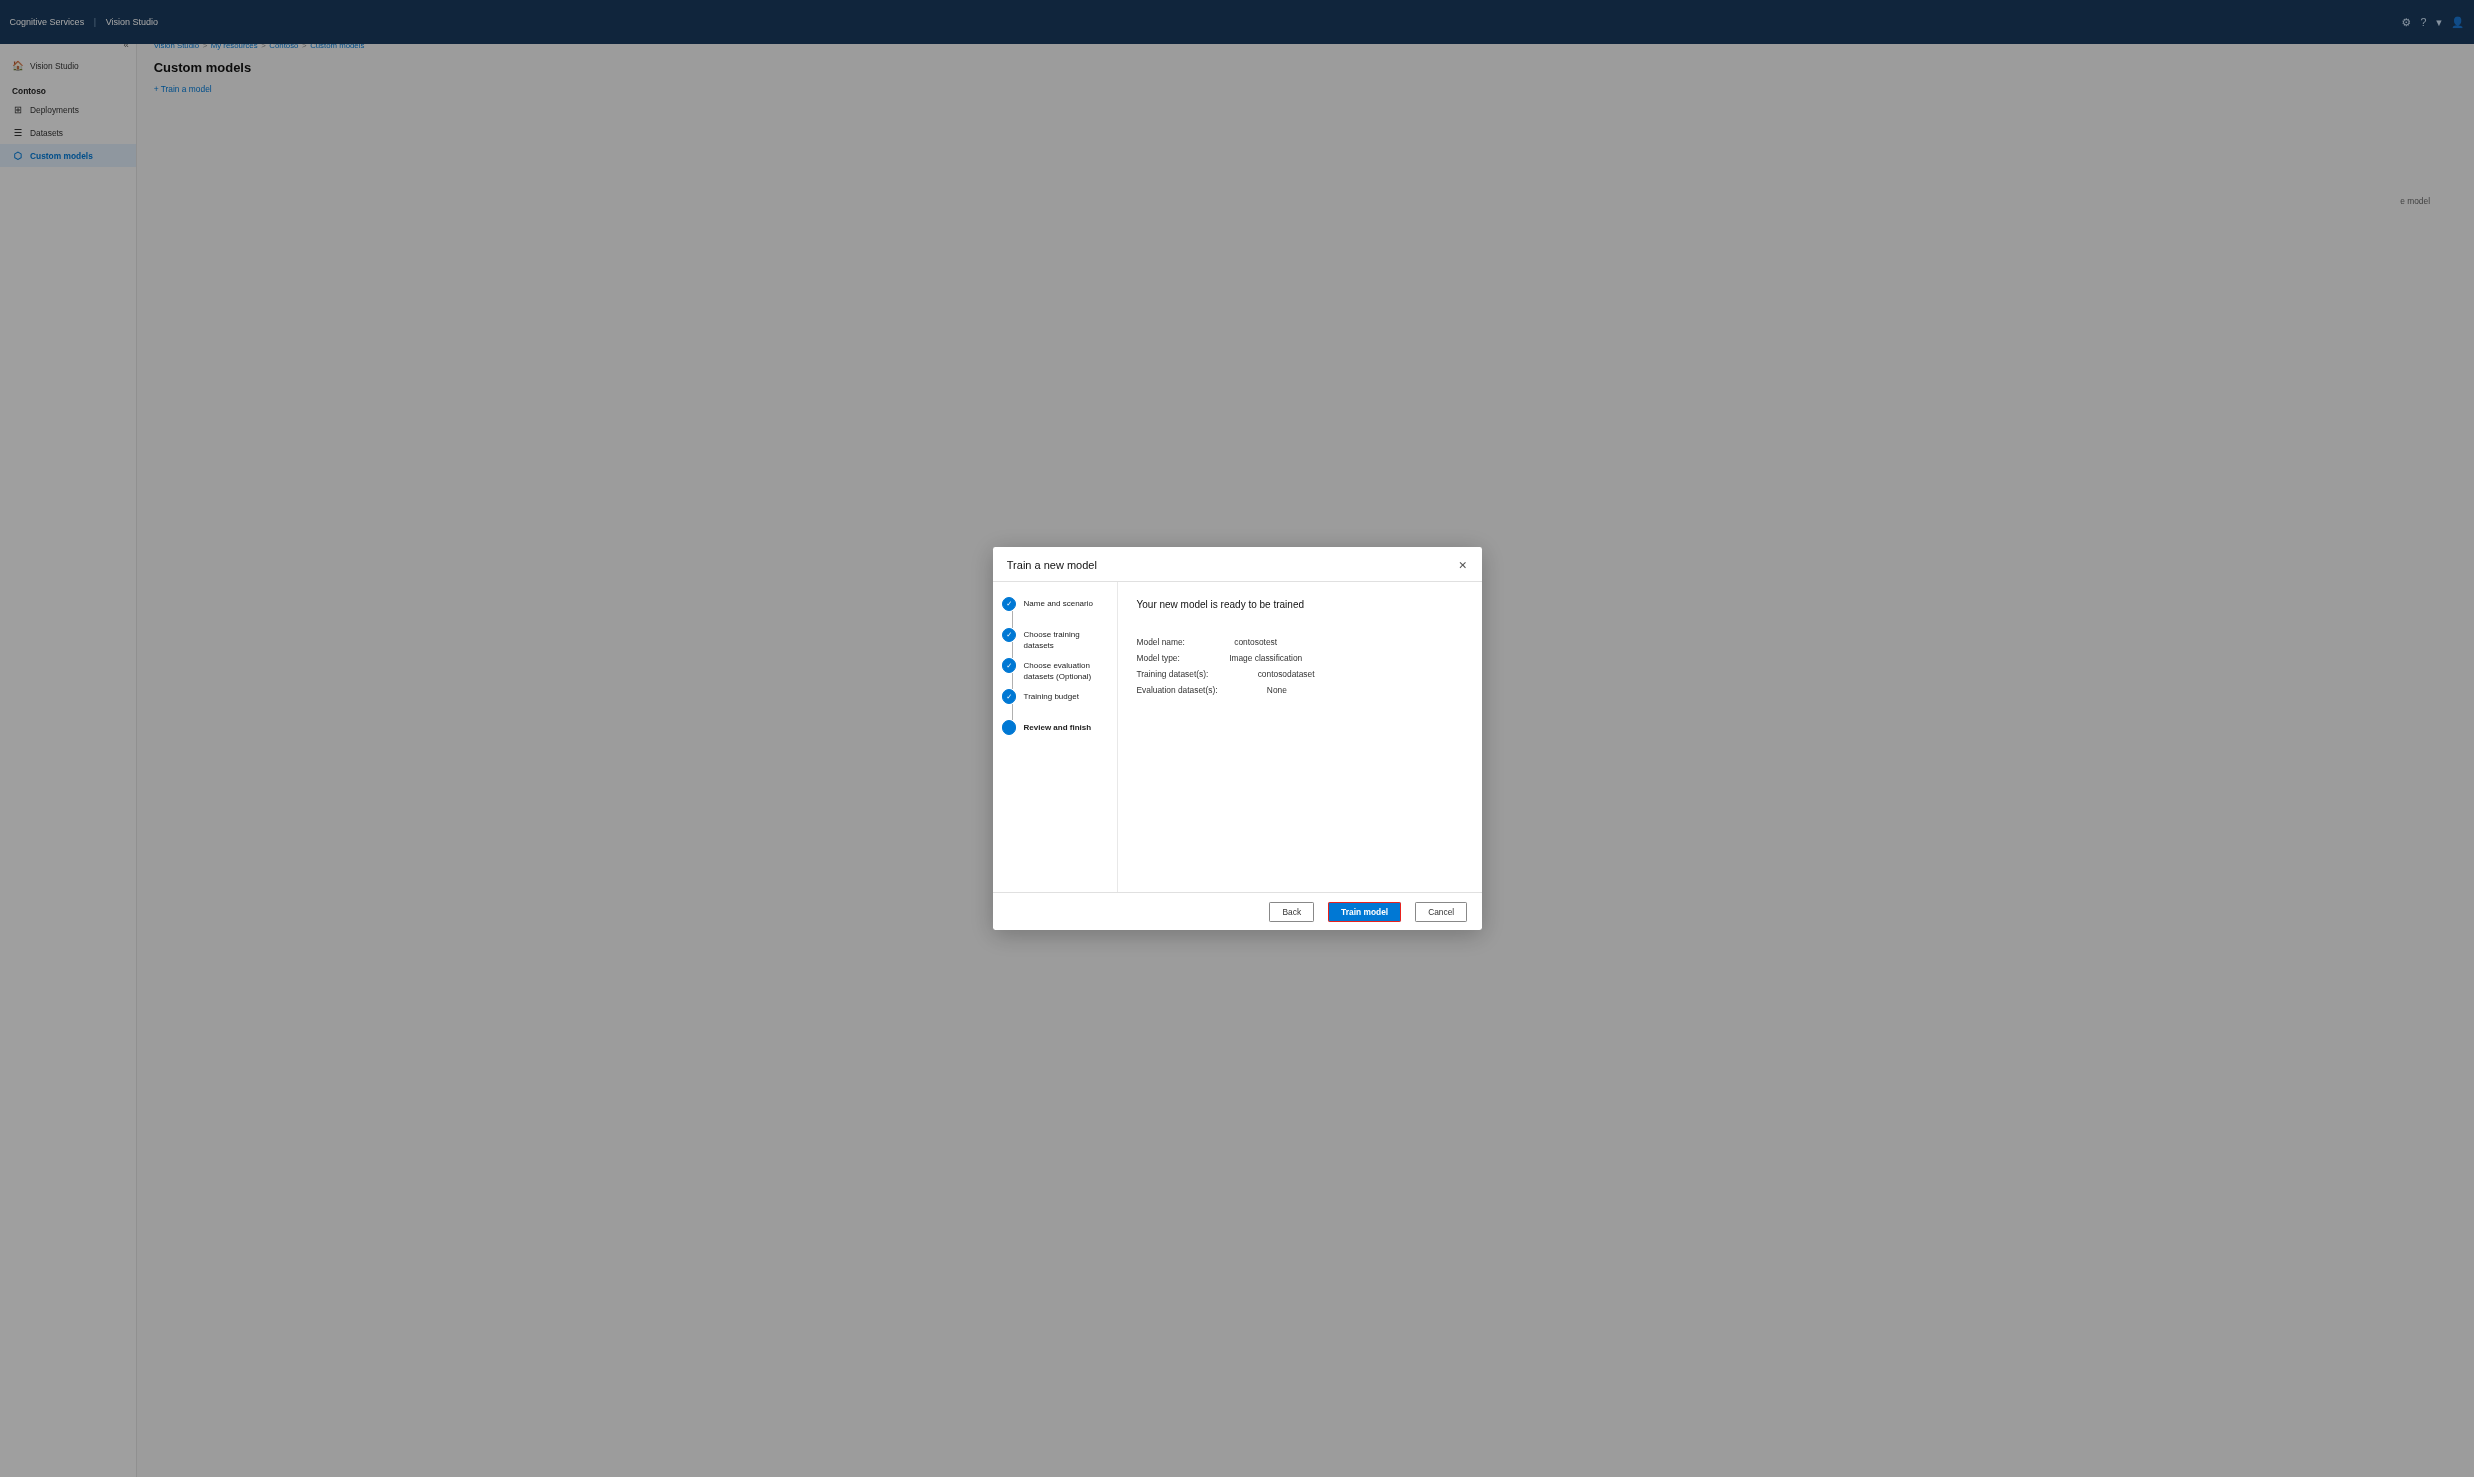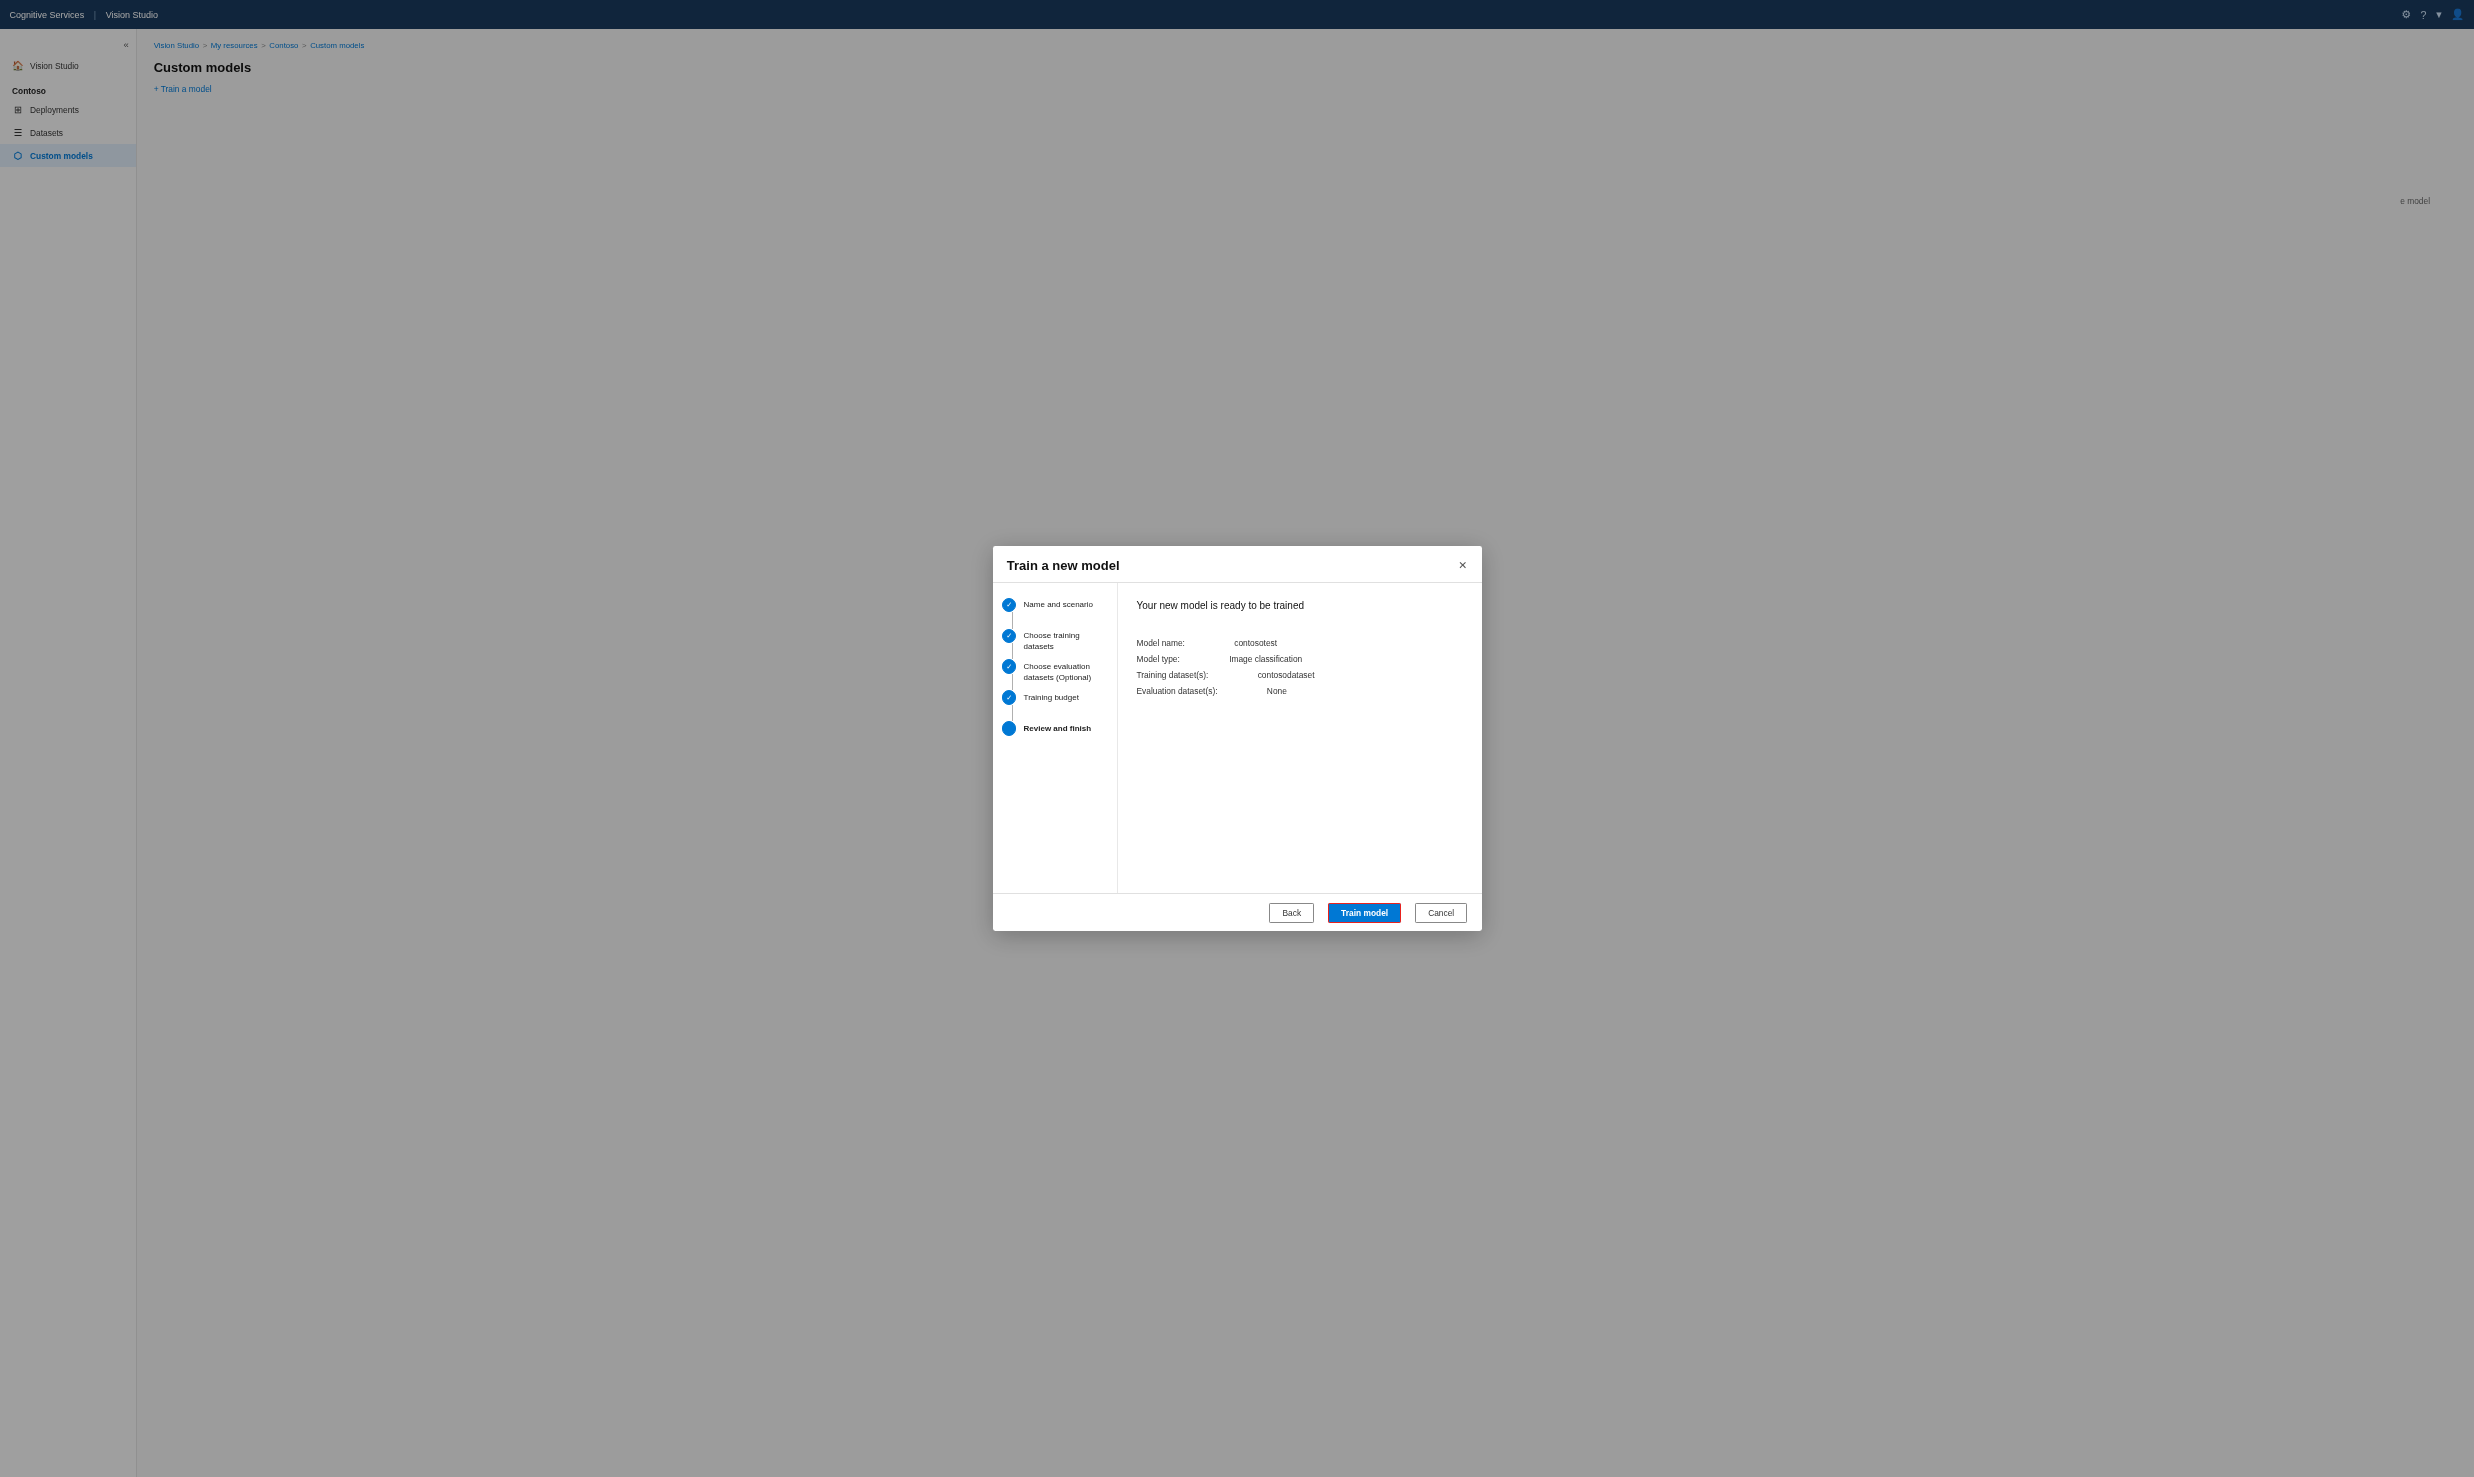--- a/index.html
+++ b/index.html
@@ -2,21 +2,21 @@
 <html style="font-size:9.6px"><head>
   <meta charset="utf-8">
   <style>
     * { box-sizing: border-box; margin: 0; padding: 0; }
     body { font-family: 'Segoe UI', Arial, sans-serif; background: #f0f0f0; overflow: hidden; }
 
     
     .topbar {
       background: #1a3a5c;
       color: white;
-      height: 29px;
+      height: 44px;
       display: flex;
       align-items: center;
       padding: 0 9.6px;
       justify-content: space-between;
       position: fixed;
       top: 0; left: 0; right: 0;
       z-index: 100;
     }
     .topbar-left {
       display: flex;
@@ -160,22 +160,22 @@
       overflow: hidden;
     }
     .dialog-header {
       display: flex;
       align-items: center;
       justify-content: space-between;
       padding: 12px 14.3px 9.6px;
       border-bottom: 0.6px solid #e0e0e0;
     }
     .dialog-title {
-      font-size: 13px;
-      font-weight: 700;
+      font-size: 11px;
+      font-weight: 400;
       color: #111;
     }
     .dialog-close {
       background: none;
       border: none;
       cursor: pointer;
       font-size: 10.7px;
       color: #555;
     }
 

